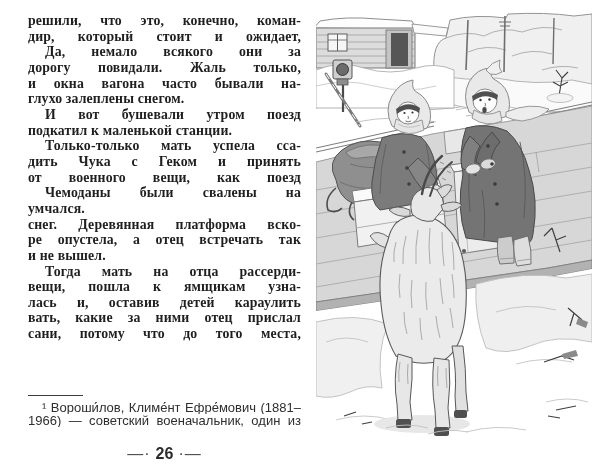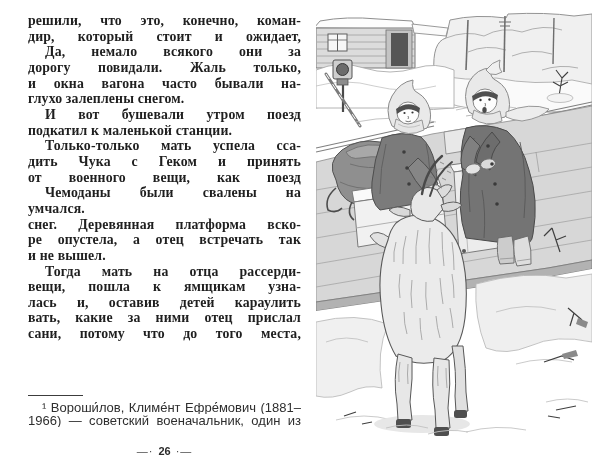--- a/index.html
+++ b/index.html
@@ -11,21 +11,21 @@
   .line.indent{text-indent:17px;}
   .line.end{text-align:left;text-align-last:left;}
   .fn-rule{position:absolute;left:28px;top:395px;width:55px;border-top:1.2px solid #3c3c3c;}
   .footnote{position:absolute;left:28px;top:401px;width:273px;
             font-family:"Liberation Sans", sans-serif;color:#2e2e2e;}
   .fn-line{font-size:13px;line-height:13px;height:13px;overflow:hidden;
            text-align:justify;text-align-last:justify;}
   .fn-line.indent{text-indent:14px;}
   .fn-line.end{text-align:left;text-align-last:left;}
   .footer{position:absolute;left:28px;top:445px;width:273px;text-align:center;
-          font-family:"Liberation Sans", sans-serif;font-size:11px;color:#3a3a3a;}
+          font-family:"Liberation Sans", sans-serif;font-size:16px;color:#3a3a3a;}
   .footer .orn{color:#4a4a4a;letter-spacing:1px;}
   .footer .pnum{font-weight:bold;margin:0 5px;color:#2c2c2c;}
   .illustration{position:absolute;left:316px;top:12px;width:276px;height:443px;}
   .illustration svg{display:block;}
 </style>
 </head>
 <body>
 
 <div id="canvas">
 

